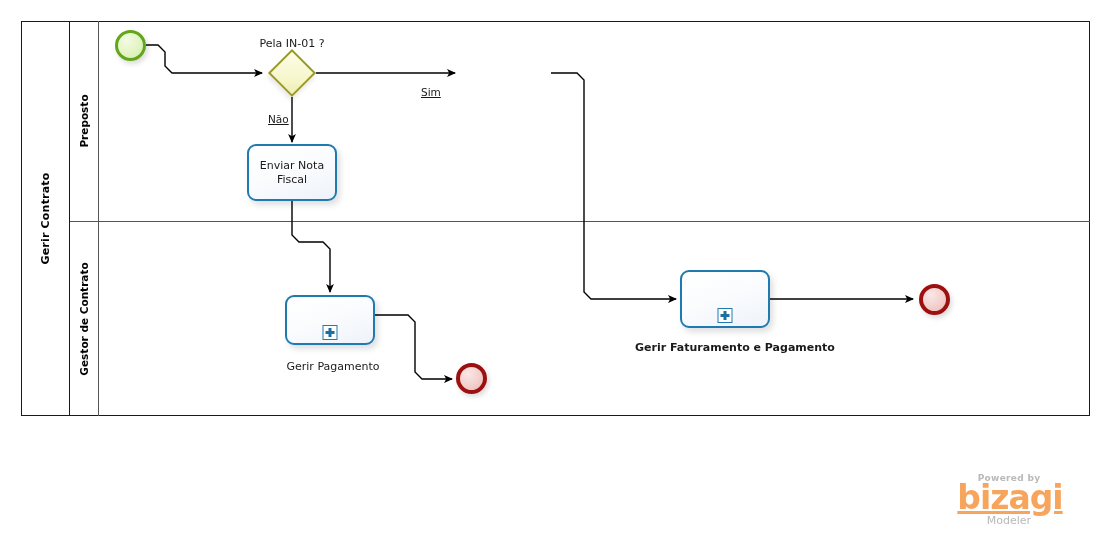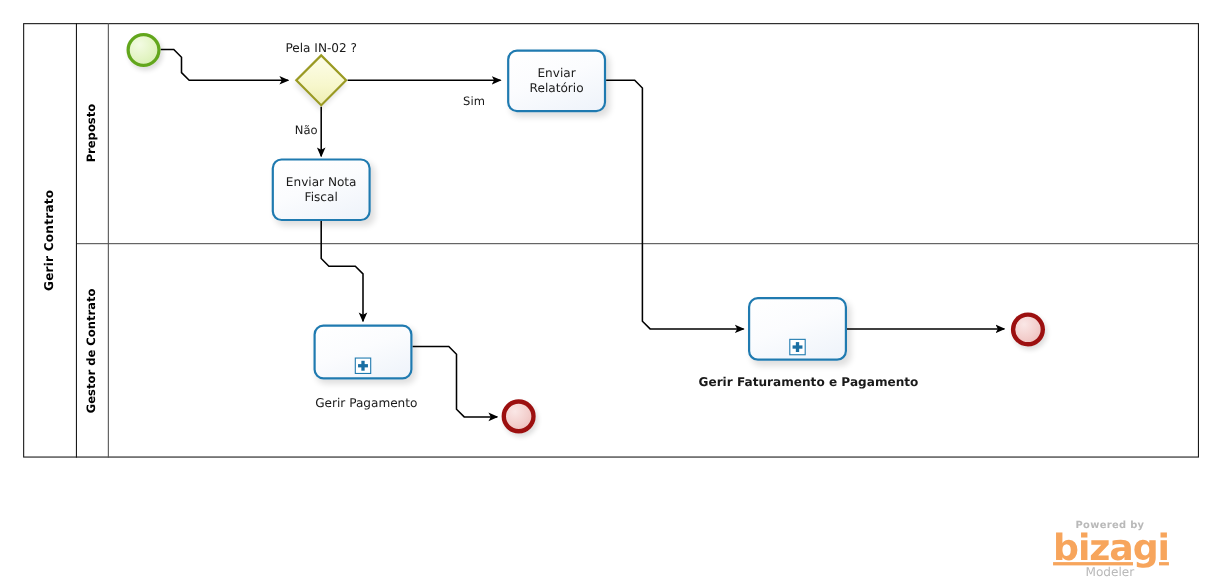--- a/index.html
+++ b/index.html
@@ -162,20 +162,21 @@
     text-align: center;
     white-space: nowrap;
   }
 
   
   .flow-label {
     position: absolute;
     font-size: 10.5px;
     color: #1a1a1a;
     white-space: nowrap;
+    text-decoration: underline;
   }
 
   
   .watermark {
     position: absolute;
     text-align: center;
   }
   .wm-powered {
     font-size: 9px;
     color: #b9b9b9;
@@ -241,29 +242,26 @@
 
       <path d="M770,299 L913,299" marker-end="url(#arrow)"></path>
     </g>
   </svg>
 
   <div class="flow-label" style="left:421px; top:86px;">Sim</div>
   <div class="flow-label" style="left:268px; top:113px;">Não</div>
 
   <div class="event event-start" style="left:115px; top:30px; width:31px; height:31px;"></div>
 
-  <div class="ext-label" style="left:236px; top:37px; width:112px;">Pela IN-02 ?</div>
+  <div class="ext-label" style="left:236px; top:37px; width:112px;">Pela IN-01 ?</div>
 
   <div class="gateway" style="left:275px; top:56px; width:34px; height:34px;">
     <div class="gateway-shape"></div>
   </div>
 
-  <div class="task" style="left:461px; top:45px; width:90px; height:57px;">
-    <div class="task-label">Enviar Relatório</div>
-  </div>
 
   <div class="task" style="left:247px; top:144px; width:90px; height:57px;">
     <div class="task-label">Enviar Nota Fiscal</div>
   </div>
 
   <div class="task" style="left:285px; top:295px; width:90px; height:50px;">
     <div class="subprocess-marker">
         <span></span>
       </div>
   </div>

